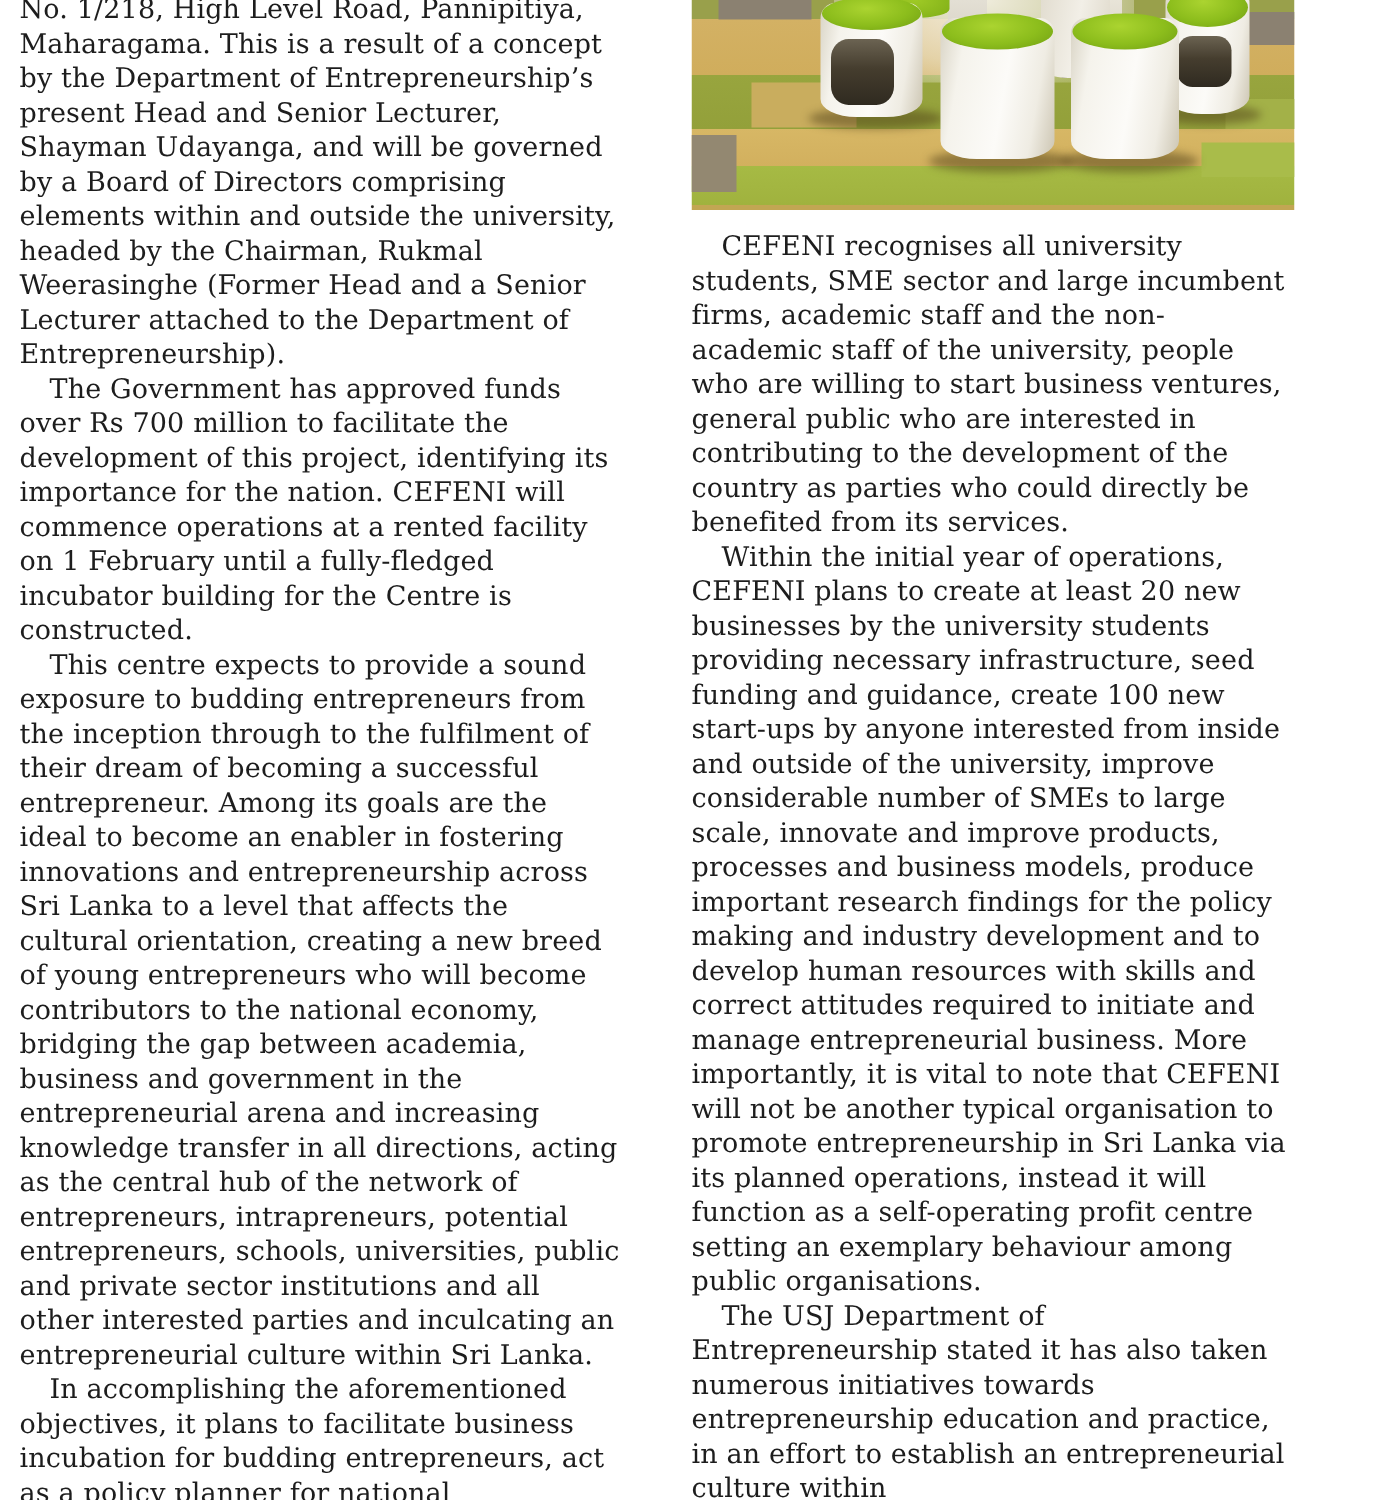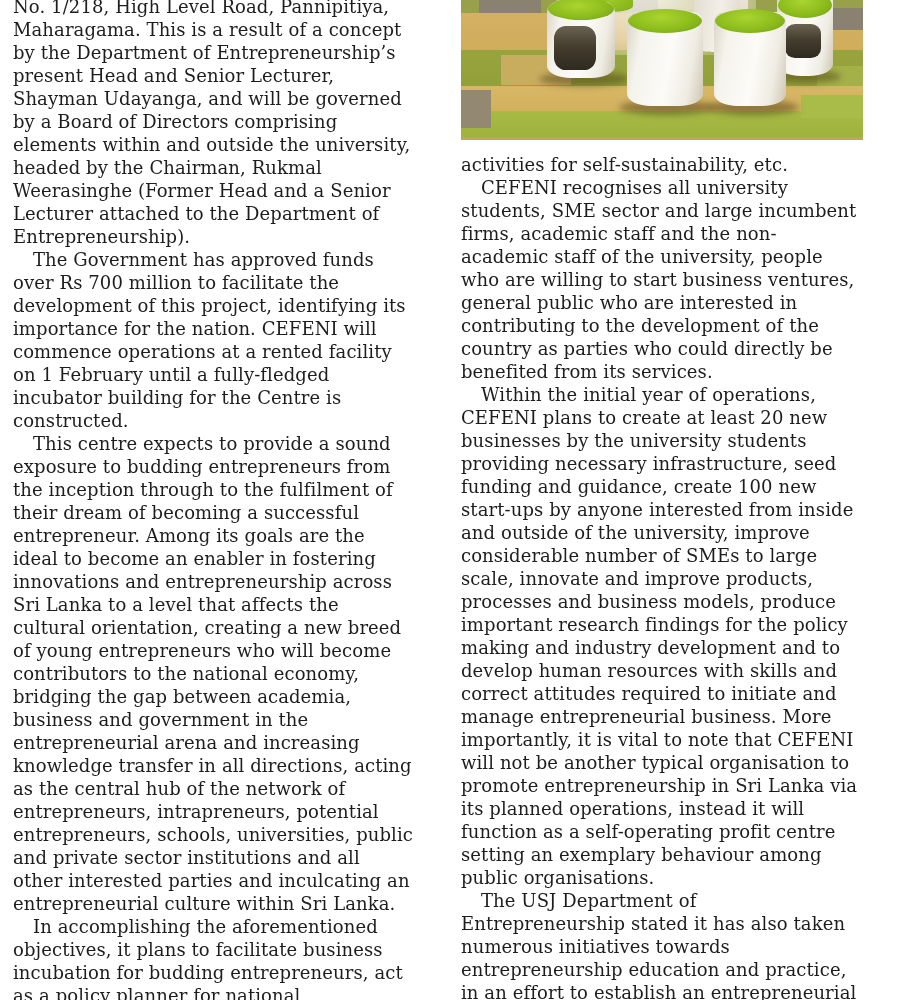--- a/index.html
+++ b/index.html
@@ -154,19 +154,18 @@
       <div class="stool stool-b">
         <div class="stool-body"></div>
         <div class="stool-cushion"></div>
       </div>
       <div class="stool stool-c">
         <div class="stool-body"></div>
         <div class="stool-cushion"></div>
       </div>
     </figure>
 
-    <p class="para">activities for self-sustainability, etc.</p>
     <p class="para indent">CEFENI recognises all university students, SME sector and large incumbent firms, academic staff and the non-academic staff of the university, people who are willing to start business ventures, general public who are interested in contributing to the development of the country as parties who could directly be benefited from its services.</p>
     <p class="para indent">Within the initial year of operations, CEFENI plans to create at least 20 new businesses by the university students providing necessary infrastructure, seed funding and guidance, create 100 new start-ups by anyone interested from inside and outside of the university, improve considerable number of SMEs to large scale, innovate and improve products, processes and business models, produce important research findings for the policy making and industry development and to develop human resources with skills and correct attitudes required to initiate and manage entrepreneurial business. More importantly, it is vital to note that CEFENI will not be another typical organisation to promote entrepreneurship in Sri Lanka via its planned operations, instead it will function as a self-operating profit centre setting an exemplary behaviour among public organisations.</p>
     <p class="para indent">The USJ Department of Entrepreneurship stated it has also taken numerous initiatives towards entrepreneurship education and practice, in an effort to establish an entrepreneurial culture within</p>
   </div>
 
 </div>
 
 </body></html>

